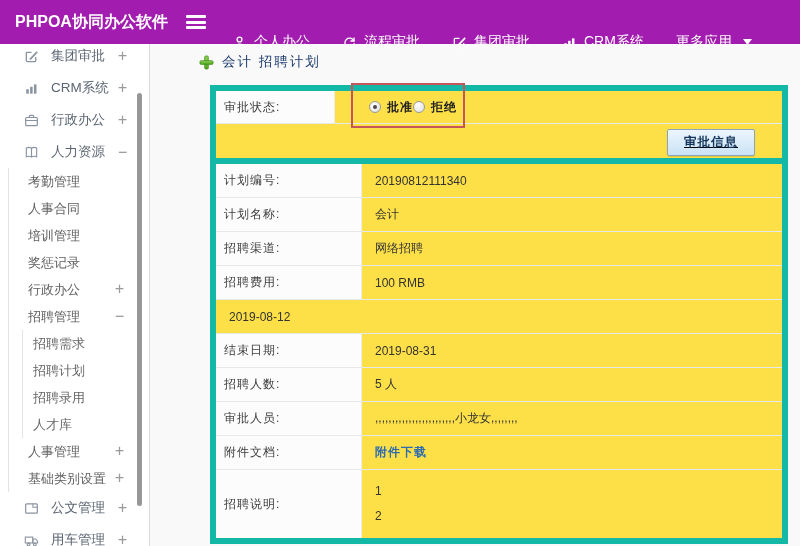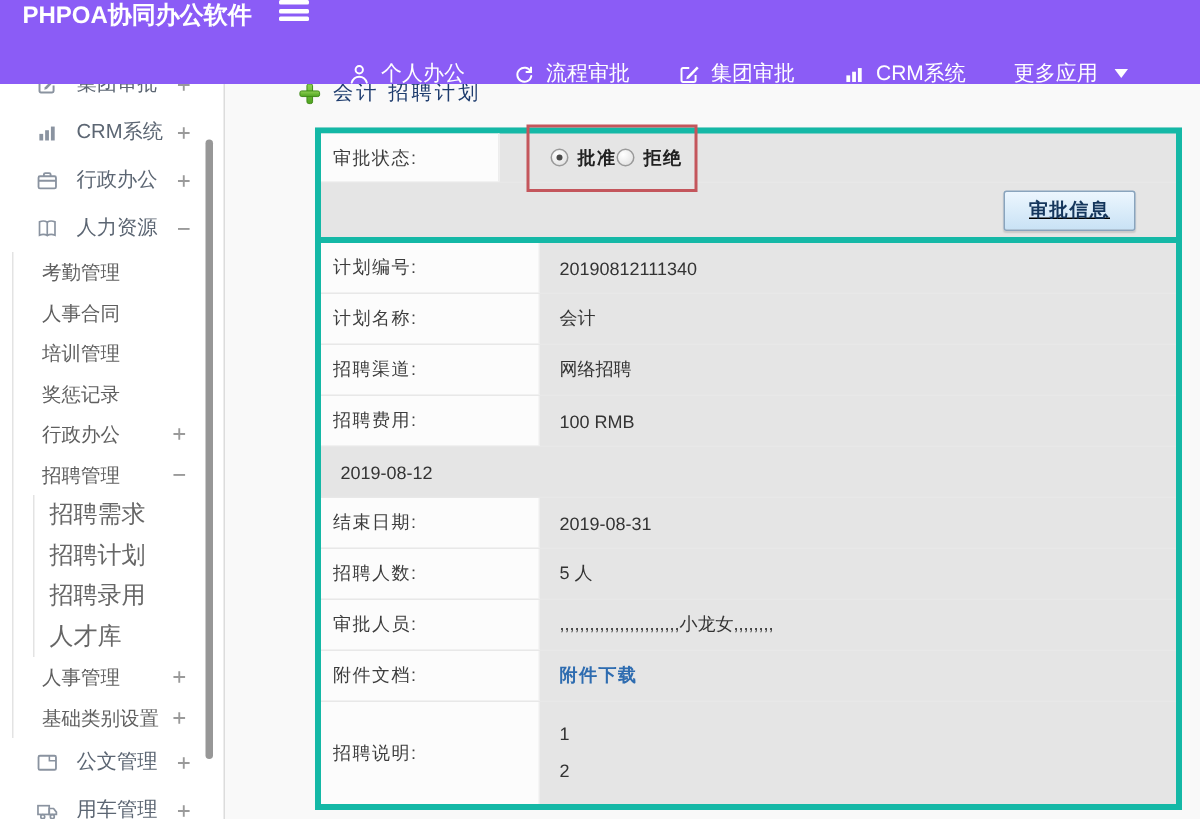--- a/index.html
+++ b/index.html
@@ -1,54 +1,54 @@
 <!DOCTYPE html>
 <html><head>
 <meta charset="utf-8">
 <style>
   * { margin:0; padding:0; box-sizing:border-box; }
   html,body { width:800px; height:546px; }
   body { font-family:"Liberation Sans", sans-serif; background:#fff; overflow:hidden; }
   #page { position:relative; width:800px; height:546px; background:#f9f9f9; overflow:hidden; }
 
   
-  .topbar { position:absolute; top:0; left:0; width:800px; height:56px; background:#8b5cf6;
-            display:flex; align-items:flex-start; color:#fff; z-index:10; }
+  .topbar { position:absolute; top:0; left:0; width:800px; height:44px; background:#a21caf;
+            display:flex; align-items:center; color:#fff; z-index:10; }
   .logo { width:186px; padding-left:15px; font-size:16px; font-weight:bold; white-space:nowrap; }
   .hamburger { width:20px; height:14px; display:flex; flex-direction:column; justify-content:space-between; cursor:pointer; margin-right:26px; }
   .hamburger i { display:block; height:3px; background:#fff; border-radius:1px; }
   .topnav { display:flex; align-items:center; gap:32px; font-size:14px;margin-top:40px; }
   .nav-item { display:flex; align-items:center; gap:7px; cursor:pointer; white-space:nowrap; }
   .nicon svg { display:block; }
   .caret { margin-left:4px; display:flex; }
 
   
   .sidebar { position:absolute; top:40px; left:0; width:150px; height:506px; background:#fff;
              border-right:1px solid #dcdcdc; overflow:hidden; z-index:5; }
   .srow { position:relative; display:flex; align-items:center; cursor:pointer; color:#5c6673; }
   .srow.l0 { height:32px; padding-left:24px; font-size:13.5px; }
   .srow.l1 { height:27px; padding-left:19px; font-size:13px; color:#5f5f5f; }
-  .srow.l2 { height:27px; padding-left:10px; font-size:16px; color:#666; }
+  .srow.l2 { height:27px; padding-left:10px; font-size:13px; color:#666; }
   .sicon { width:18px; height:16px; margin-right:9px; color:#8a93a0; display:flex; align-items:center; }
   .sicon svg { display:block; }
   .stoggle { position:absolute; color:#9a9a9a; font-size:15px; line-height:1; font-family:"DejaVu Sans Mono", monospace; }
   .l0 > .stoggle { left:118px; }
   .l1 > .stoggle { left:106px; }
   .sgroup.g0 { margin-left:8px; border-left:1px solid #e3e3e3; }
   .sgroup.g1 { margin-left:13px; border-left:1px solid #e3e3e3; }
   .scrollbar-thumb { position:absolute; left:137px; top:93px; width:5px; height:413px;
                      background:#979797; border-radius:3px; z-index:6; }
 
   
   .content { position:absolute; top:40px; left:151px; width:649px; height:506px; background:#f9f9f9; }
   .page-title { position:absolute; left:48px; top:13px; display:flex; align-items:center; gap:8px;
                 font-size:13.5px; font-weight:normal; color:#1e3c6e; letter-spacing:2px; }
   .plus-icon { width:15px; height:15px; display:flex; }
 
-  .tbl { position:absolute; left:59px; width:578px; background:#e5e5e5; border:4px solid #14b8a6; }
+  .tbl { position:absolute; left:59px; width:578px; background:#fde047; border:6px solid #14b8a6; }
   .tbl-approve { top:45px; }
   .tbl-detail  { top:118px; }
   .trow { display:flex; border-bottom:1px solid #e8e8e8; }
   .trow:last-child { border-bottom:none; }
   .tlabel { background:#fcfcfc; border-right:1px solid #ededed; display:flex; align-items:center;
             padding-left:8px; font-size:12px; color:#3d3d3d; letter-spacing:1px; }
   .tbl-approve .tlabel { width:119px; }
   .tbl-detail  .tlabel { width:146px; }
   .tvalue { flex:1; display:flex; align-items:center; padding-left:13px; font-size:12px; color:#333; }
   .row-status { height:33px; }

